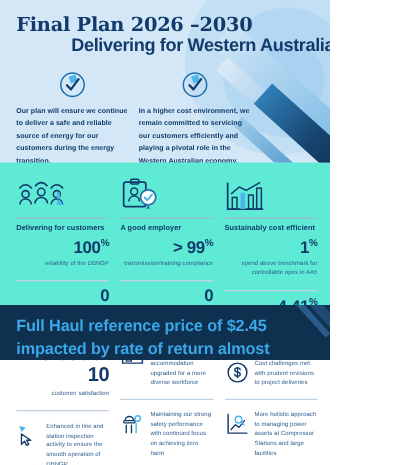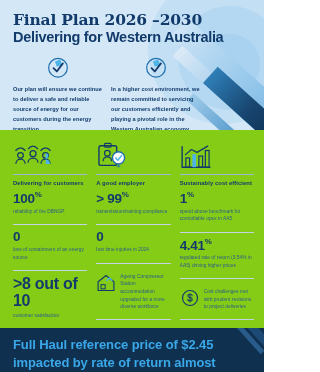--- a/index.html
+++ b/index.html
@@ -2,21 +2,21 @@
 <html><head>
 <meta charset="utf-8">
 <style>
   * { box-sizing: border-box; margin: 0; padding: 0; }
   html, body {
     width: 264px; height: 372px;
     font-family: "Liberation Sans", sans-serif;
     background: #ffffff;
     overflow: hidden;
   }
-  .page { position: relative; width: 264px; height: 372px; background: #84cc16; }
+  .page { position: relative; width: 264px; height: 288px; background: #5eead4; }
 
   
   .header {
     position: relative;
     width: 264px; height: 130px;
     background: #d3e7f7;
     overflow: hidden;
   }
   .deco { position: absolute; pointer-events: none; }
   .circle-a {
@@ -72,20 +72,21 @@
     white-space: nowrap;
   }
   .title-2 {
     font-weight: bold;
     font-size: 14.5px;
     color: #123b6b;
     letter-spacing: -0.3px;
     line-height: 1.18;
     margin-top: 1px;
     white-space: nowrap;
+    margin-left: 44px;
   }
 
   .intro-row {
     position: relative; z-index: 3;
     display: flex; gap: 8px;
     padding: 8px 0 0 13px;
   }
   .intro-col { width: 90px; }
   .intro-icon { width: 26px; height: 26px; margin: 0 auto 5px auto; display: block; }
   .intro-text {
@@ -112,21 +113,21 @@
   .rule { height: 1px; background: #9db9d2; width: 100%; }
 
   .col-title {
     font-size: 5.9px;
     font-weight: bold;
     color: #123b6b;
     margin: 5px 0 5px 0;
     letter-spacing: .05px;
   }
 
-  .stat-block { padding-bottom: 5px; }
+  .stat-block { padding-bottom: 5px; text-align: right; }
   .stat-big {
     font-size: 13.5px;
     font-weight: bold;
     color: #123b6b;
     line-height: 1.05;
     letter-spacing: -0.3px;
   }
   .stat-big .sup {
     font-size: 8px;
     vertical-align: super;

